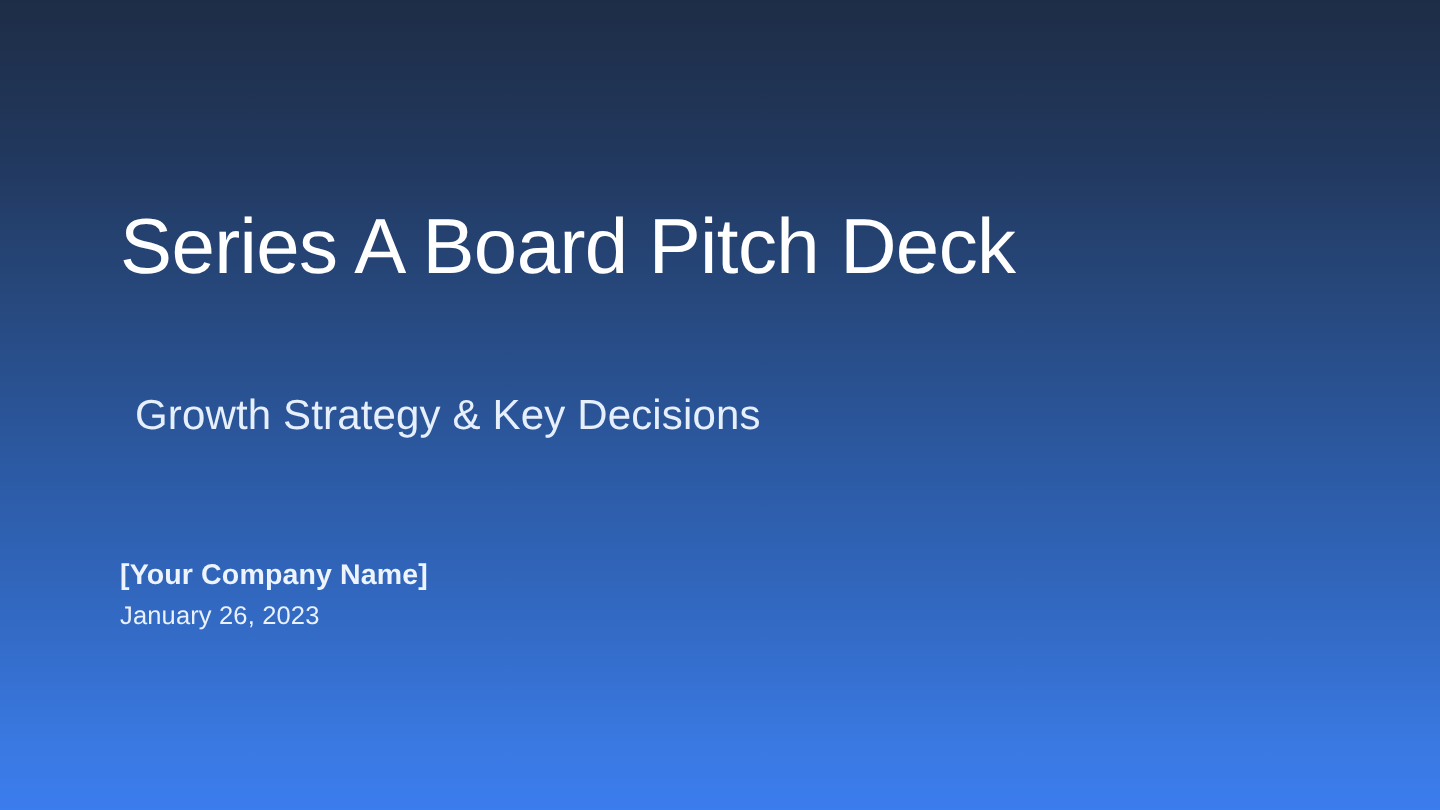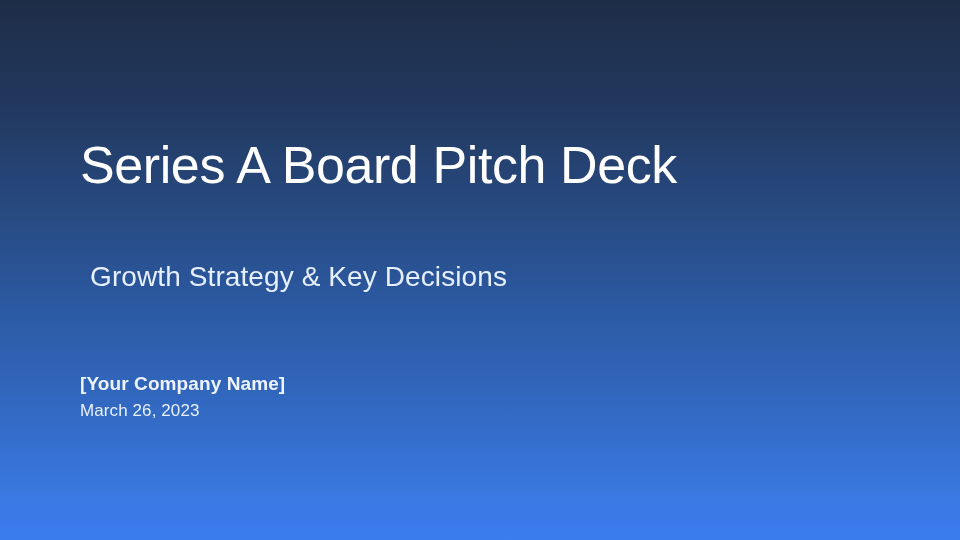--- a/index.html
+++ b/index.html
@@ -95,17 +95,17 @@
 
 <div id="slide">
   <div id="slide-content">
 
     <h1 class="slide-title">Series A Board Pitch Deck</h1>
 
     <h2 class="slide-subtitle">Growth Strategy &amp; Key Decisions</h2>
 
     <div class="footer-block">
       <p class="footer-company">[Your Company Name]</p>
-      <p class="footer-date">March 26, 2023</p>
+      <p class="footer-date">January 26, 2023</p>
     </div>
 
   </div>
 </div>
 
 </body></html>

